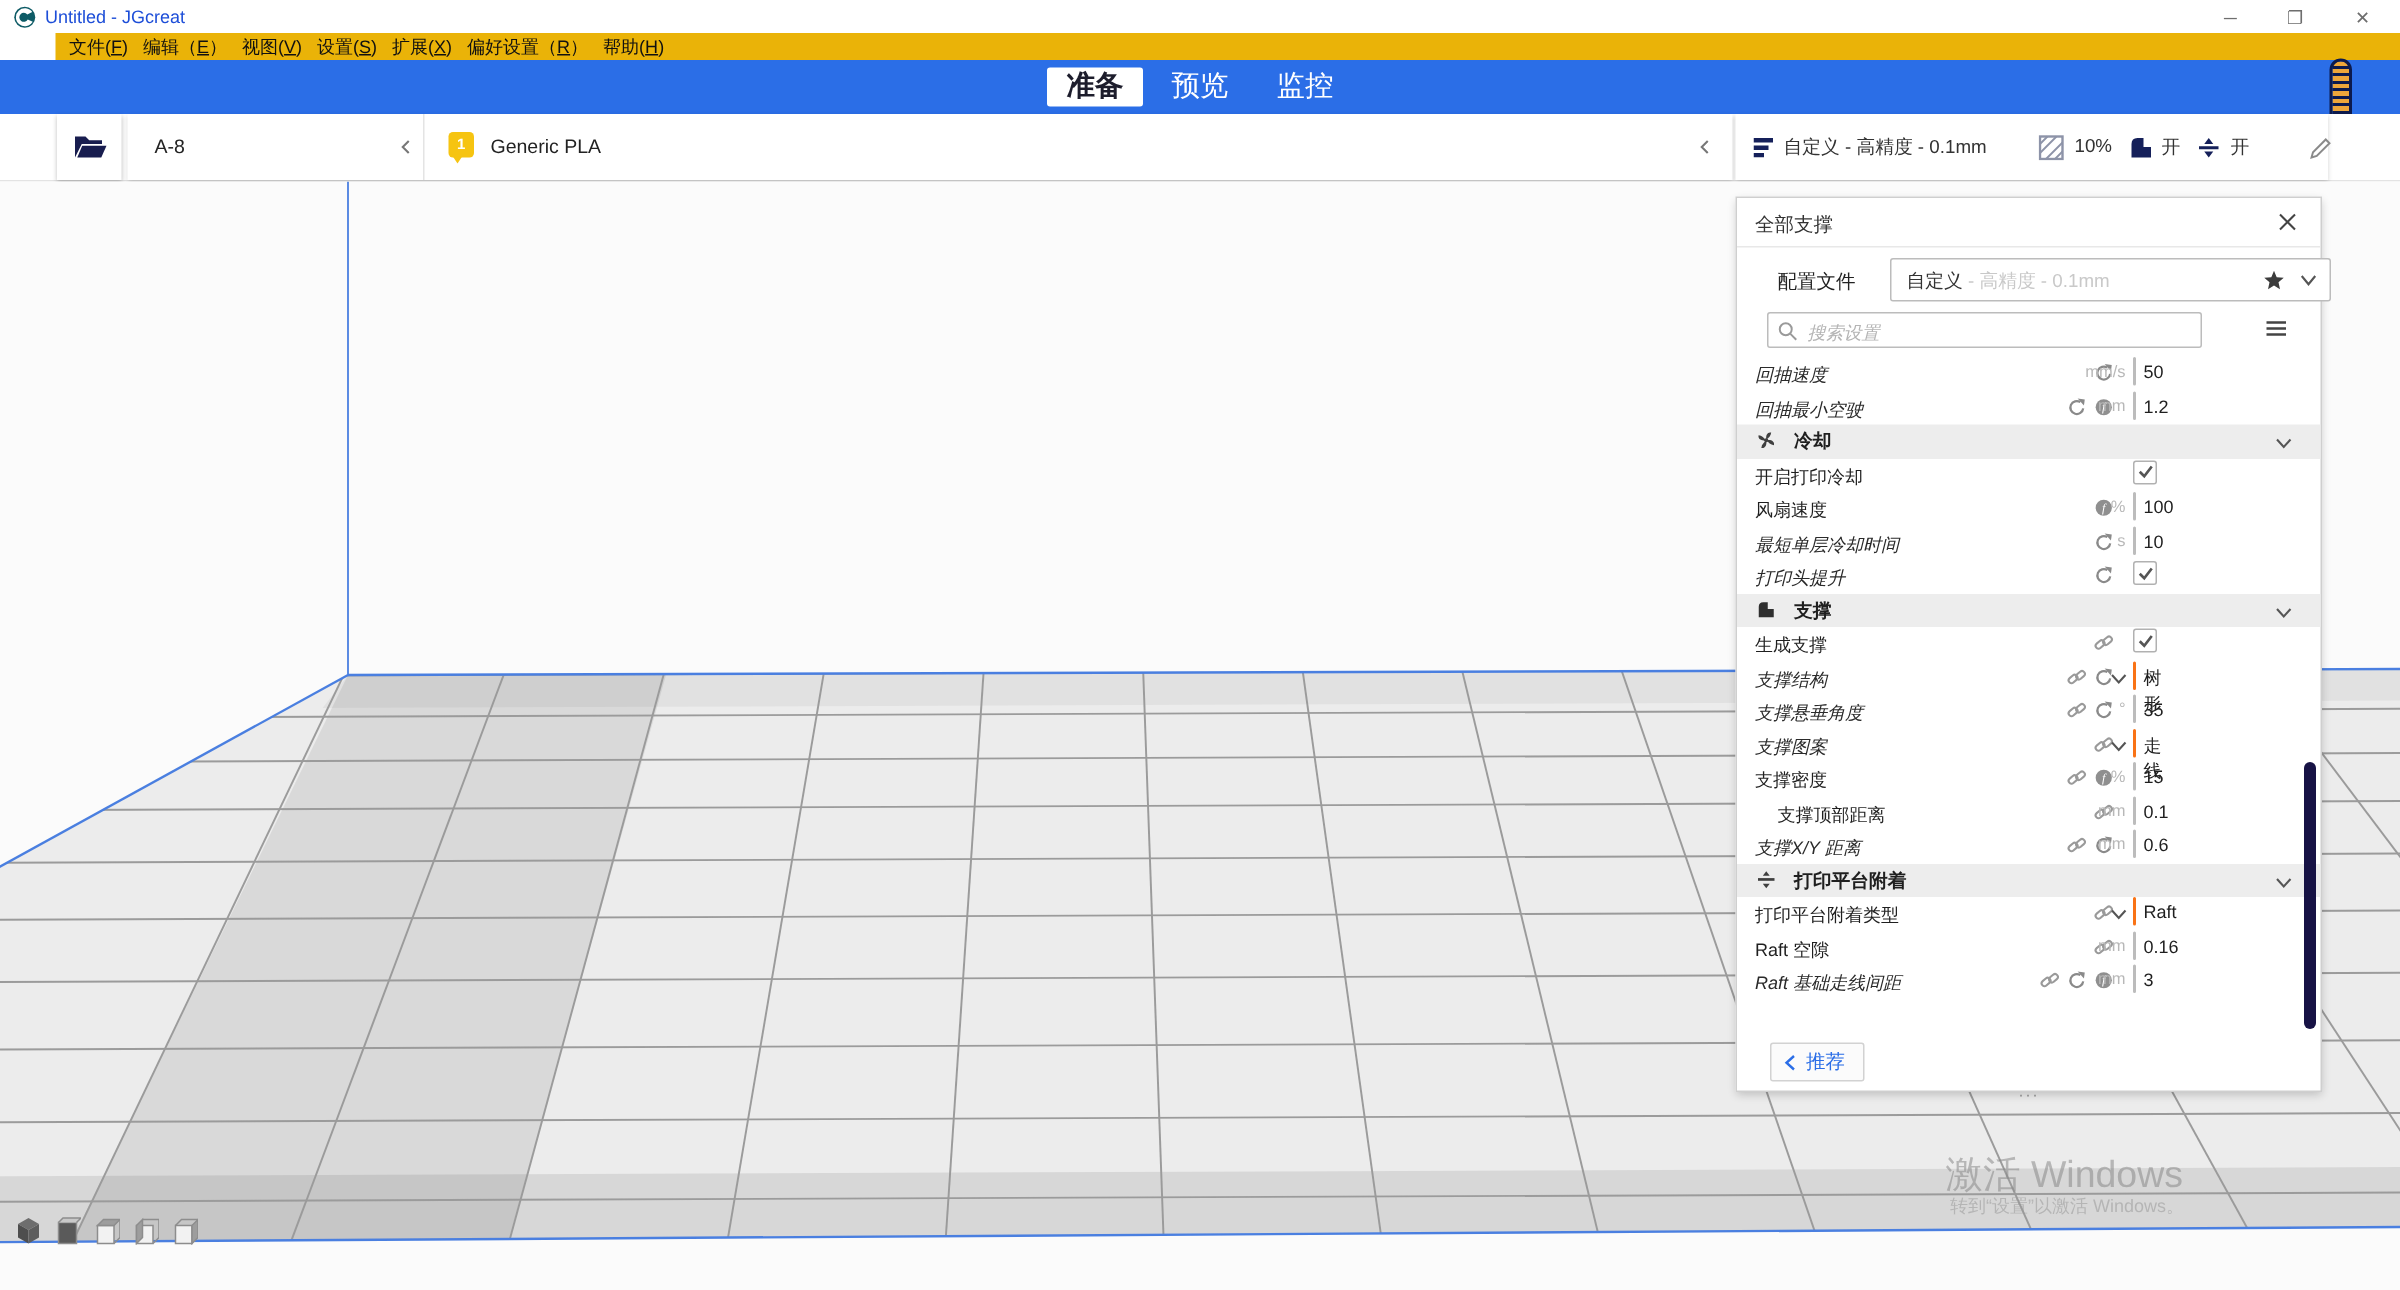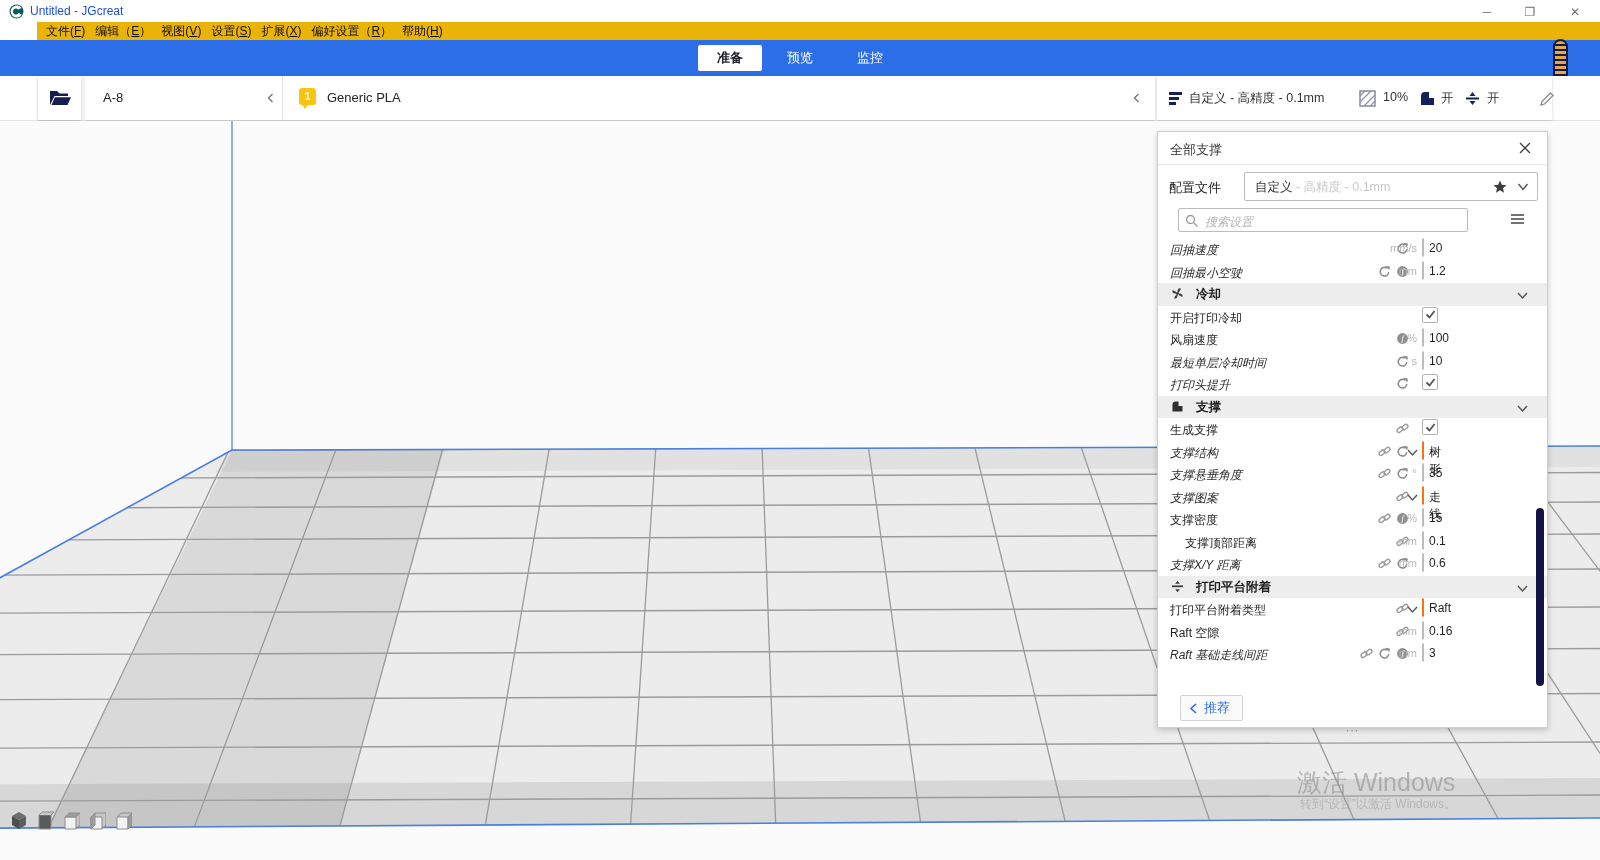--- a/index.html
+++ b/index.html
@@ -13,21 +13,21 @@
     color:#6e6e6e; font-size:12px; cursor:default; }
   
   #menubar { position:absolute; left:0; top:22px; width:1600px; height:18px; background:#eab308;
     display:flex; align-items:center; padding-left:4px;margin-left:37px; }
   .menu-item { font-size:12px; color:#111; padding:1px 5px; white-space:nowrap; }
   .menu-item u { text-decoration:underline; }
   
   #stagebar { position:absolute; left:0; top:40px; width:1600px; height:36px; background:#2b6ee7; }
   #tabs { position:absolute; left:0; top:40px; width:1600px; height:36px;
     display:flex; align-items:center; justify-content:center; gap:6px; }
-  .tab { min-width:64px; height:26px; line-height:26px; text-align:center; font-size:13px;
+  .tab { min-width:64px; height:26px; line-height:26px; text-align:center; font-size:19px;
     color:#fff; padding:0 12px; border-radius:2px; }
   .tab.active { background:#fff; color:#1d1d2c; font-weight:bold; }
   
   #stripes { position:absolute; left:1553px; top:39px; width:15px; height:61px; border-radius:8px;
     border:2px solid #0c1a4d;
     background:repeating-linear-gradient(180deg,#eda63a 0 3px,#0c1a4d 3px 5px); }
   
   #toolbar { position:absolute; left:0; top:76px; width:1600px; height:45px; background:#fff;
     border-bottom:1px solid #e3e3e3; }
   #open-btn { position:absolute; left:38px; top:76px; width:43px; height:44px; background:#fff;
@@ -50,21 +50,21 @@
   #viewport { position:absolute; left:0; top:121px; width:1600px; height:739px; background:#fbfbfb; }
   #viewcubes { position:absolute; left:10px; top:811px; width:160px; height:24px; display:flex; gap:8px; }
   #watermark1 { position:absolute; left:1297px; top:766px; font-size:25px; color:#8a8a8a; opacity:.55; }
   #watermark2 { position:absolute; left:1300px; top:796px; font-size:12px; color:#9a9a9a; opacity:.55; }
   
   #panel { position:absolute; left:1157px; top:131px; width:391px; height:597px; background:#fff;
     border:1px solid #cfcfcf; box-shadow:0 2px 6px rgba(0,0,0,.2); }
   #panel-header { position:absolute; left:0; top:0; width:100%; height:33px; border-bottom:1px solid #e8e8e8; }
   #panel-title { position:absolute; left:12px; top:9px; font-size:13px; color:#333; }
   #panel-close { position:absolute; right:14px; top:8px; width:16px; height:16px; color:#444; }
-  #profile-row { position:absolute; left:0; top:40px; width:100%; height:30px; }
+  #profile-row { position:absolute; left:16px; top:40px; width:100%; height:30px; }
   #profile-label { position:absolute; left:11px; top:7px; font-size:13px; color:#222; }
   #profile-dd { position:absolute; left:86px; top:0; width:294px; height:29px; border:1px solid #bcbcbc;
     border-radius:2px; background:#fff; }
   #profile-val { position:absolute; left:10px; top:6px; font-size:12.5px; color:#333; white-space:nowrap; }
   #profile-val span { color:#c9c9c9; }
   #profile-star { position:absolute; right:30px; top:7px; }
   #profile-chev { position:absolute; right:8px; top:9px; }
   #search-row { position:absolute; left:0; top:76px; width:100%; height:25px; }
   #search-box { position:absolute; left:20px; top:0; width:290px; height:24px; border:1px solid #bcbcbc;
     border-radius:2px; background:#fff; }
@@ -284,21 +284,21 @@
   </div>
   <div id="settings-list">
       <div class="srow">
         <span class="lbl italic">回抽速度</span>
         <span class="ricons">
           <svg width="13" height="13" viewBox="0 0 13 13">
             <path d="M10.8 7.2 A4.3 4.3 0 1 1 8.9 3.1" fill="none" stroke="#8a8a8a" stroke-width="1.5"></path>
             <polygon points="6.8,1 11.6,1 11.6,5" fill="#8a8a8a" transform="rotate(8 9 3)"></polygon>
           </svg>
         </span>
-        <span class="ctrl"><span class="inputbox"><span class="val">20</span><span class="unit">mm/s</span></span></span>
+        <span class="ctrl"><span class="inputbox"><span class="val">50</span><span class="unit">mm/s</span></span></span>
       </div>
       <div class="srow">
         <span class="lbl italic">回抽最小空驶</span>
         <span class="ricons">
           <svg width="13" height="13" viewBox="0 0 13 13">
             <path d="M10.8 7.2 A4.3 4.3 0 1 1 8.9 3.1" fill="none" stroke="#8a8a8a" stroke-width="1.5"></path>
             <polygon points="6.8,1 11.6,1 11.6,5" fill="#8a8a8a" transform="rotate(8 9 3)"></polygon>
           </svg>
           <svg width="13" height="13" viewBox="0 0 13 13">
             <circle cx="6.5" cy="6.5" r="5.4" fill="#8f8f8f"></circle>

